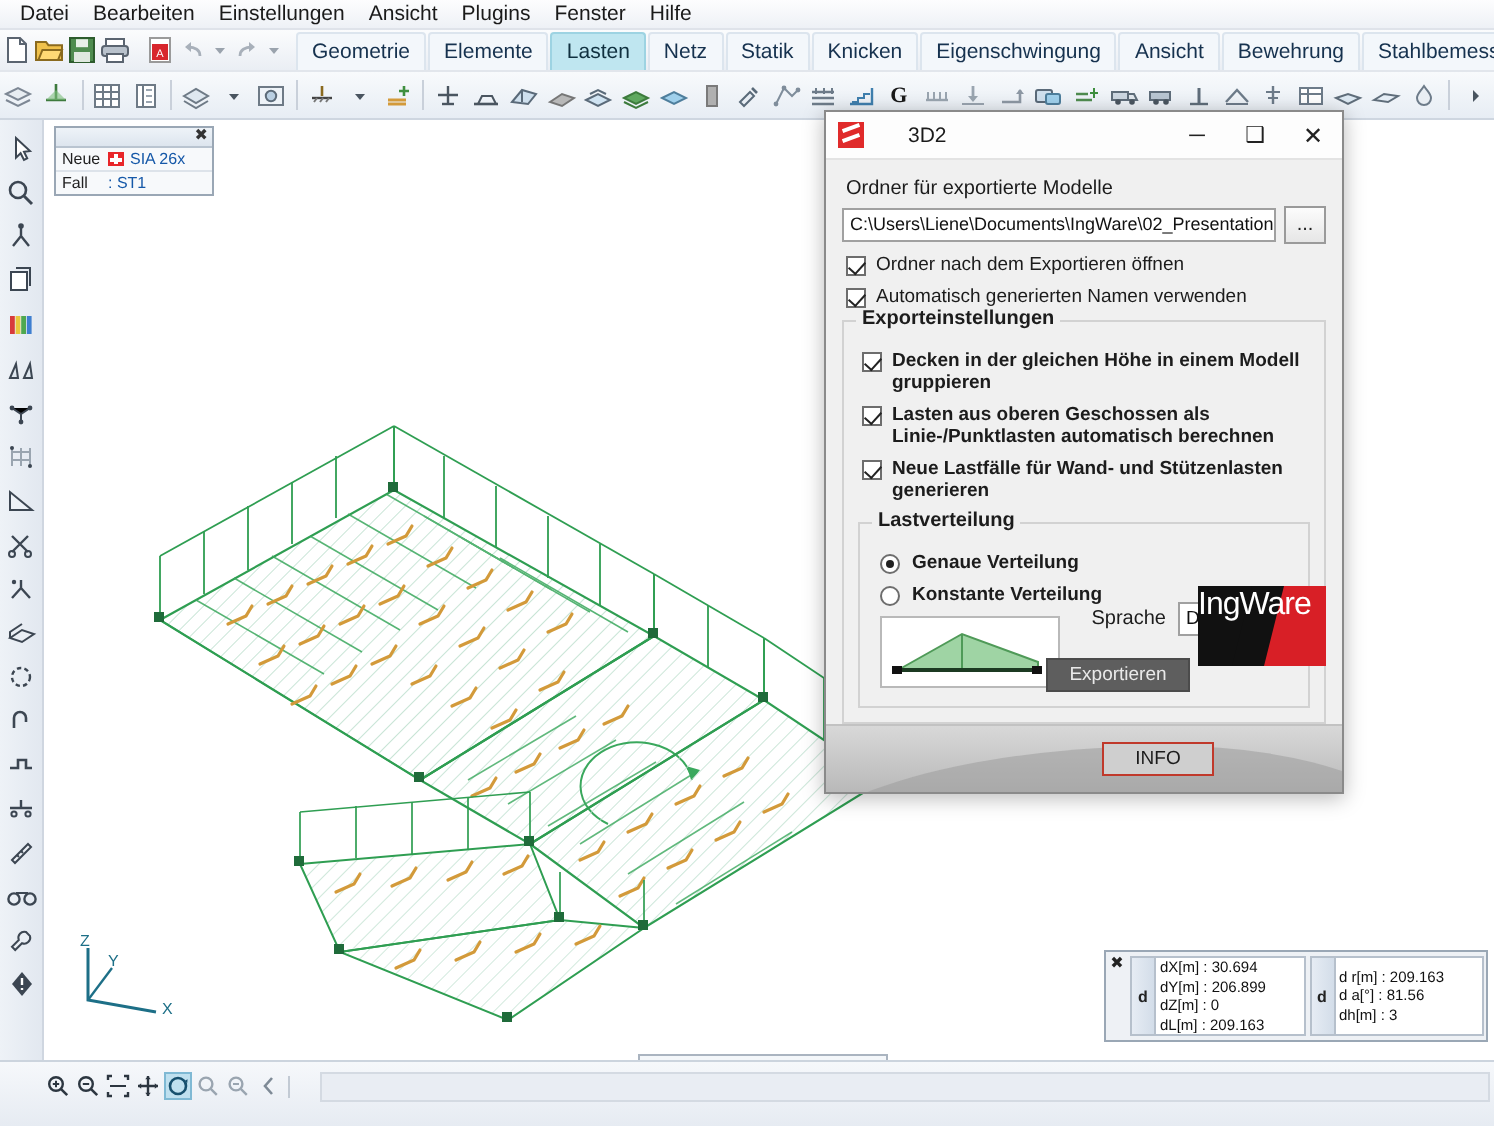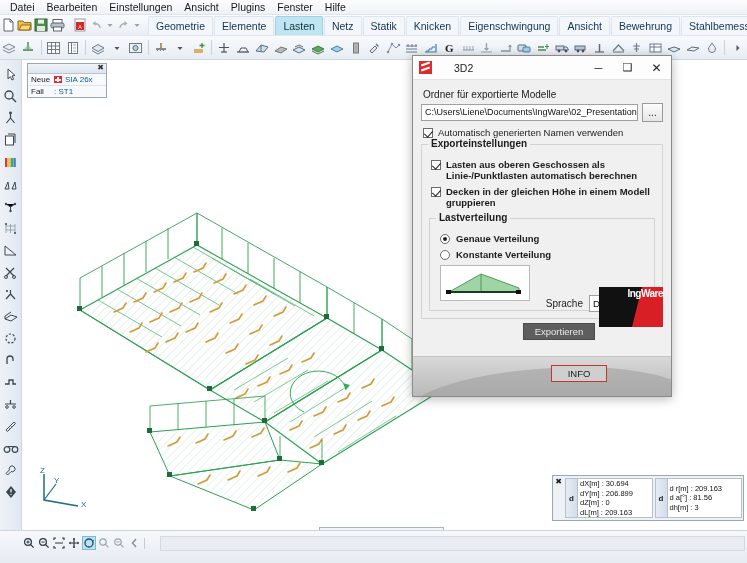--- a/index.html
+++ b/index.html
@@ -183,22 +183,22 @@
 
   .exportrow{position:absolute;right:8px;bottom:16px;display:flex;align-items:flex-start;gap:4px;}
   .exportbtn{
     width:72px;height:17px;background:#5e5e5e;border:1px solid #4b4b4b;color:#e9e9e9;
     font-size:9.5px;display:flex;align-items:center;justify-content:center;box-sizing:border-box;margin-top:36px;
   }
   .logo{width:64px;height:40px;position:relative;overflow:hidden;}
   .logo .lblack{position:absolute;left:0;top:0;width:32px;height:40px;background:#111;}
   .logo .lred{position:absolute;left:32px;top:0;width:32px;height:40px;background:#d81f26;}
   .logo .lslash{position:absolute;left:22px;top:0;width:16px;height:40px;background:#111;transform:skewX(-14deg);}
-  .logo .ltxt{position:absolute;left:0;top:1px;width:64px;text-align:right;color:#fff;font-size:10px;
-               font-weight:bold;font-family:"Liberation Sans",sans-serif;letter-spacing:-.5px;}
+  .logo .ltxt{position:absolute;left:0;top:1px;width:64px;text-align:left;color:#fff;font-size:16px;
+               font-weight:normal;font-family:"Liberation Sans",sans-serif;letter-spacing:-.5px;}
 
   .dlg-footer{
     height:40px;background:linear-gradient(#d8d8d8,#b9b9b9);border-top:1px solid #c2c2c2;
     position:relative;box-sizing:border-box;overflow:hidden;
   }
   .dlg-footer .swoosh{
     position:absolute;left:-20px;top:10px;width:320px;height:60px;background:#9c9c9c;
     border-radius:60% 40% 0 0 / 100% 80% 0 0;opacity:.55;
   }
   .infobtn{
@@ -905,33 +905,41 @@
     <div class="dlg-body">
 
       <div class="fld-label">Ordner für exportierte Modelle</div>
       <div class="pathrow">
         <div class="pathinput">C:\Users\Liene\Documents\IngWare\02_Presentations\Pres·</div>
         <div class="browsebtn">...</div>
       </div>
 
       <div class="chkrow">
         <span class="chk checked"></span>
+        <span class="chklabel">Ordner nach dem Exportieren öffnen</span>
+      </div>
+      <div class="chkrow">
+        <span class="chk checked"></span>
         <span class="chklabel">Automatisch generierten Namen verwenden</span>
       </div>
 
       <div class="group">
         <div class="gtitle">Exporteinstellungen</div>
 
+        <div class="chkrow">
+          <span class="chk checked"></span>
+          <span class="chklabel">Decken in der gleichen Höhe in einem Modell gruppieren</span>
+        </div>
         <div class="chkrow">
           <span class="chk checked"></span>
           <span class="chklabel">Lasten aus oberen Geschossen als Linie-/Punktlasten automatisch berechnen</span>
         </div>
         <div class="chkrow">
           <span class="chk checked"></span>
-          <span class="chklabel">Decken in der gleichen Höhe in einem Modell gruppieren</span>
+          <span class="chklabel">Neue Lastfälle für Wand- und Stützenlasten generieren</span>
         </div>
 
         <div class="group" style="margin-top:10px;">
           <div class="gtitle">Lastverteilung</div>
 
           <div class="radiorow">
             <span class="radio on"></span>
             <span class="radiolabel">Genaue Verteilung</span>
           </div>
           <div class="radiorow">

